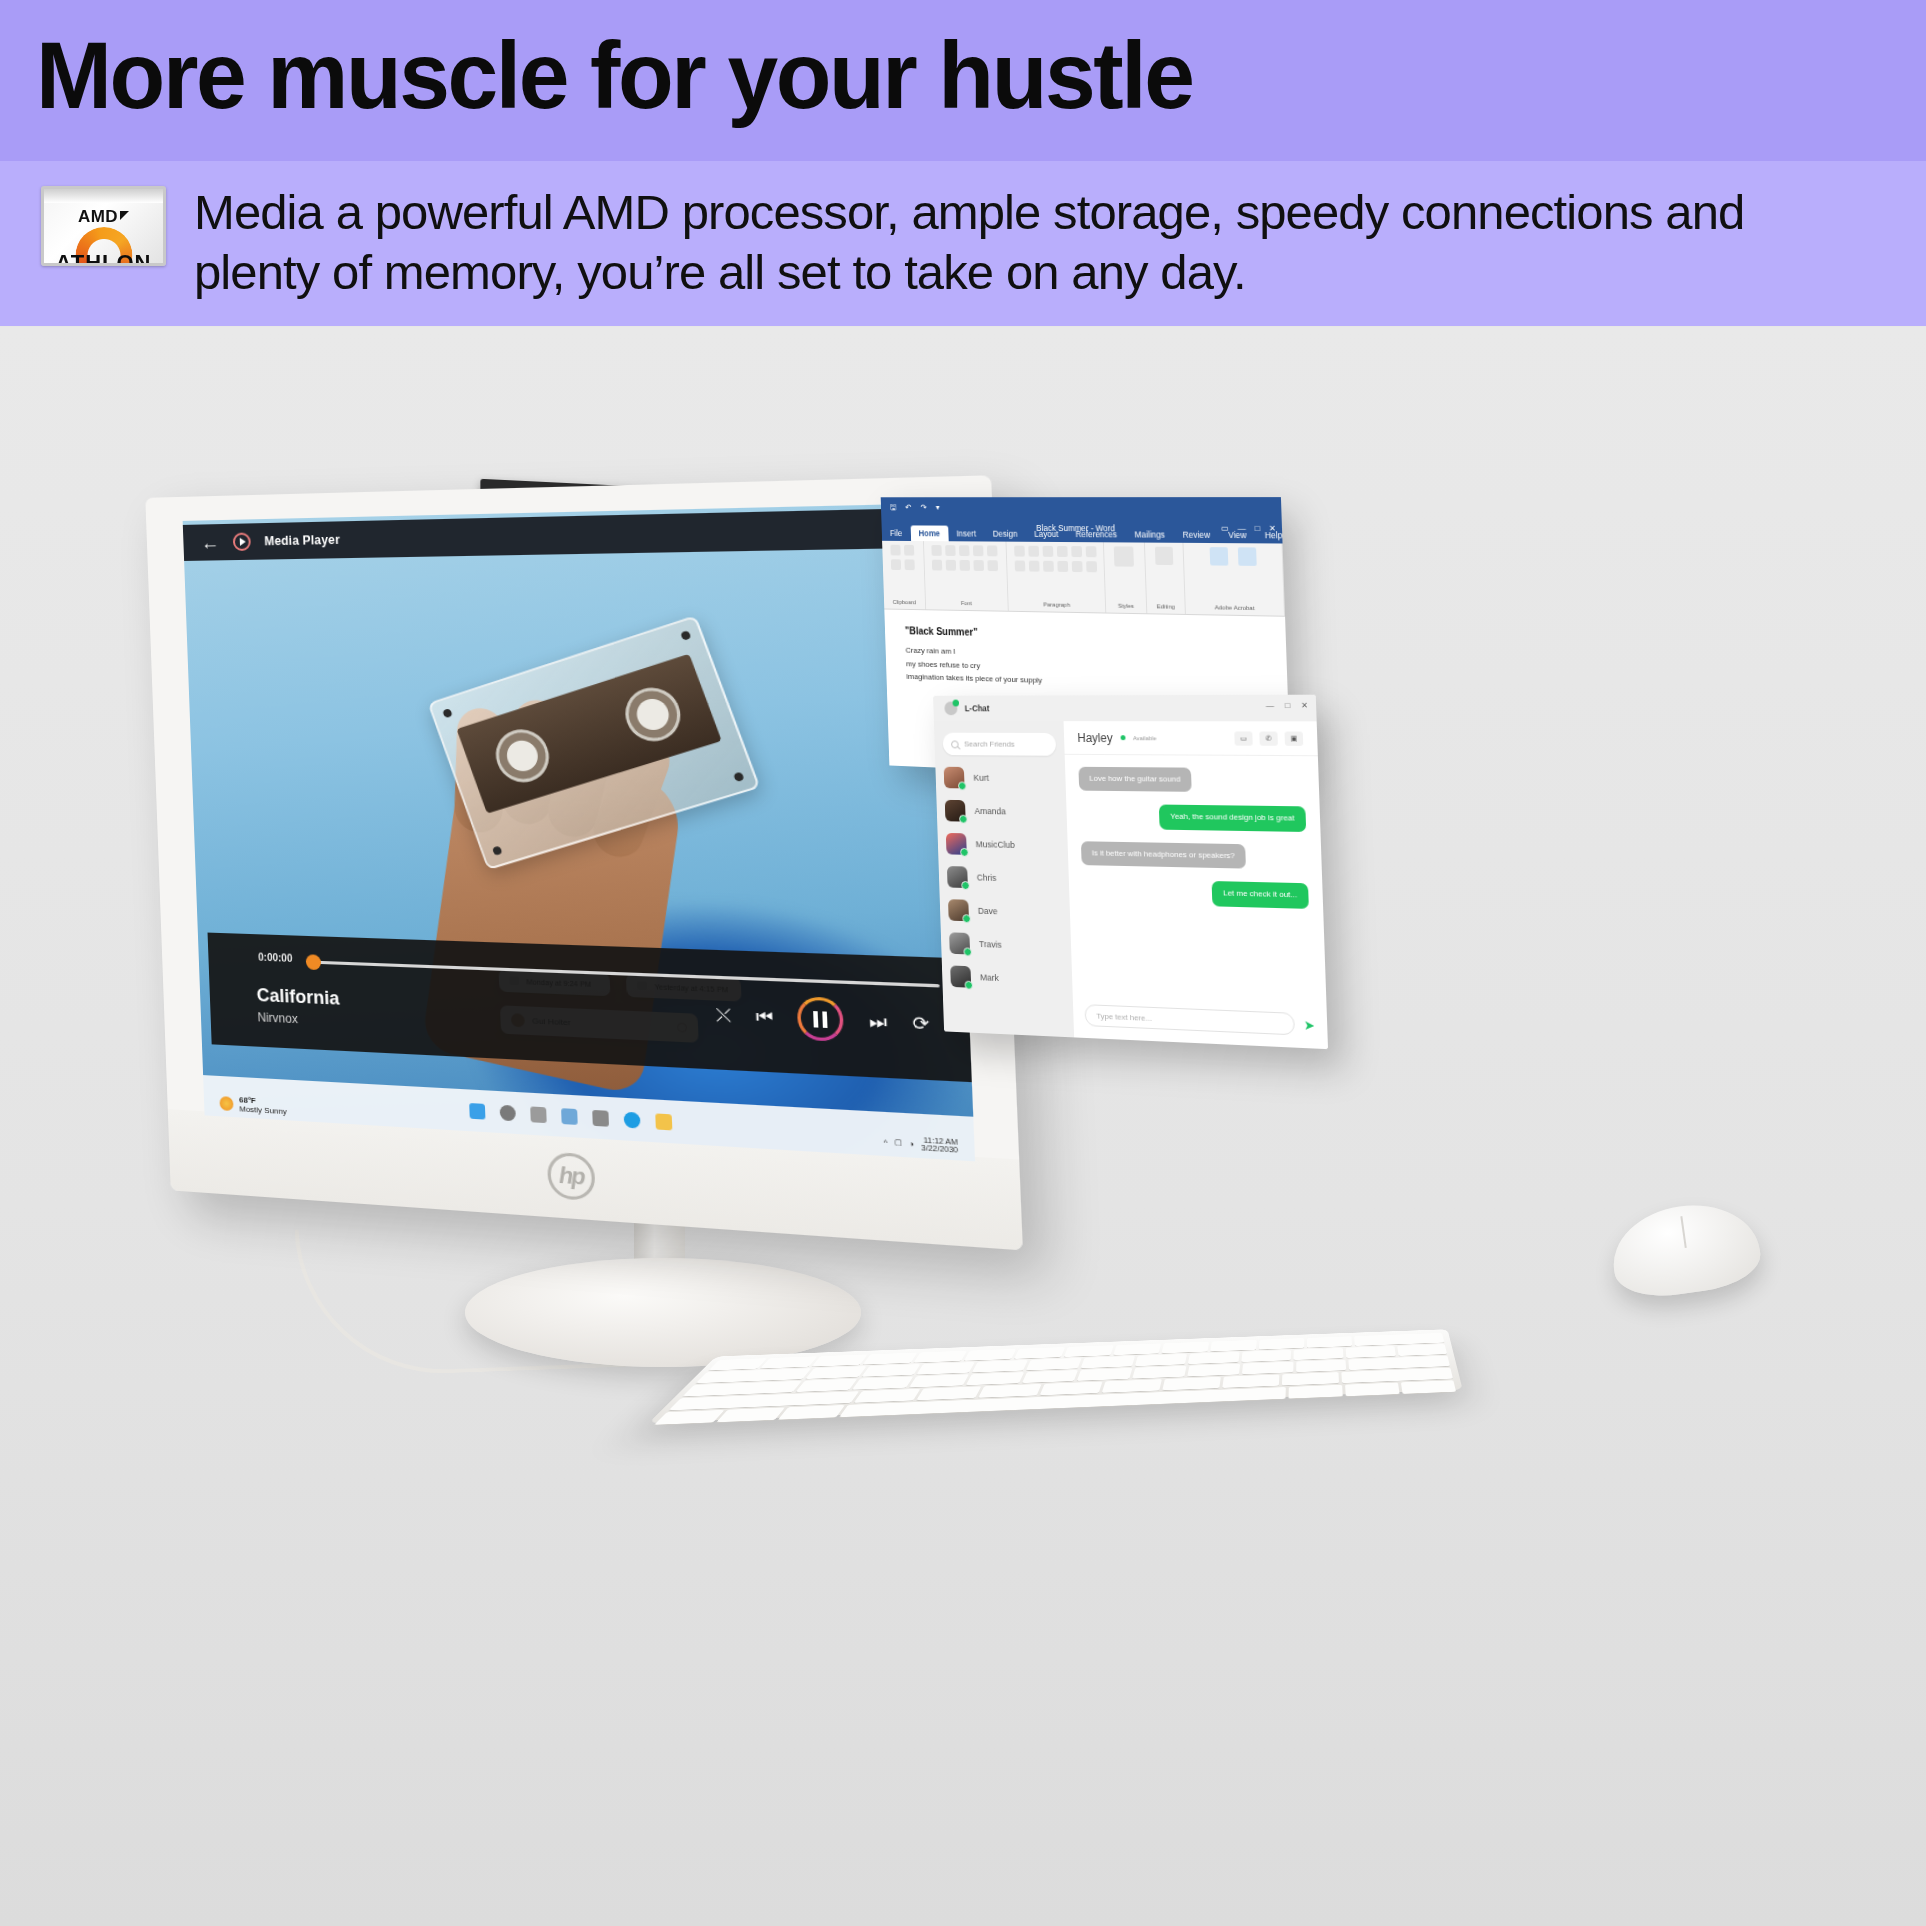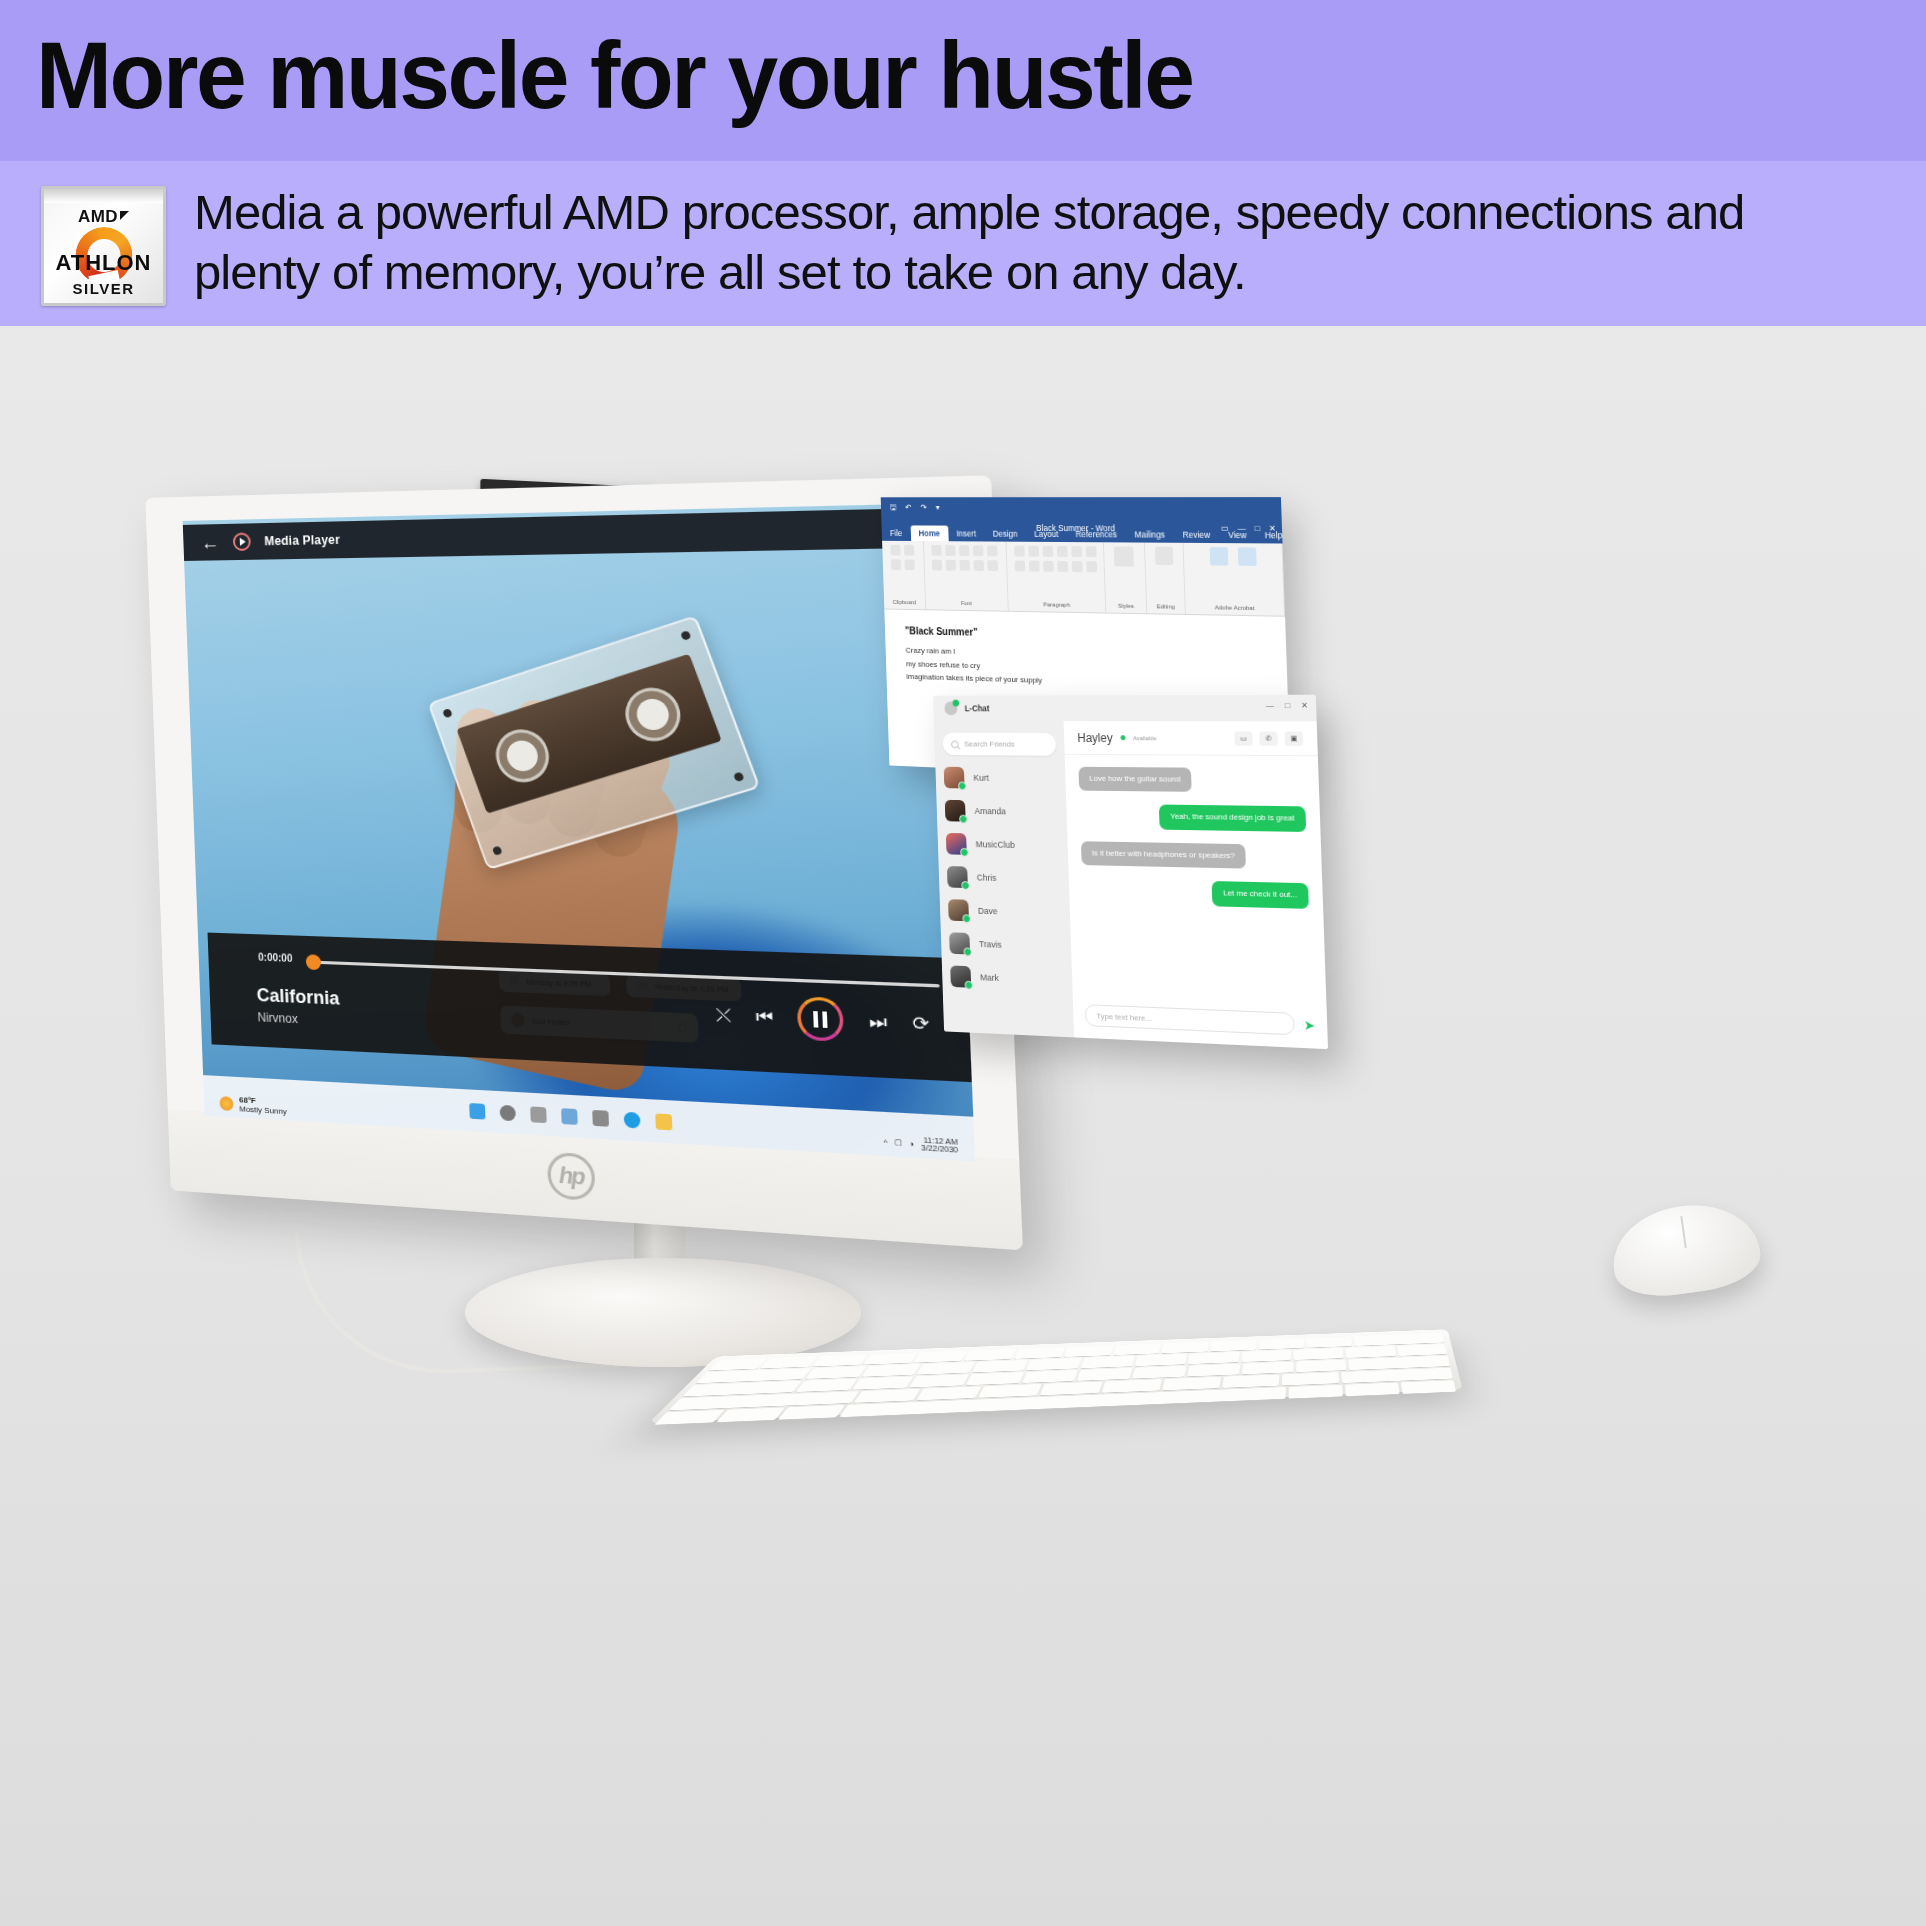--- a/index.html
+++ b/index.html
@@ -24,21 +24,21 @@
     transform: scaleX(0.96);
     transform-origin: left top;
     white-space: nowrap;
   }
   .banner-sub {
     position: absolute; left: 0; top: 161px; width: 1927px; height: 165px;
     background: #b9aefc;
   }
   .amd-badge {
     position: absolute; left: 41px; top: 186px;
-    width: 125px; height: 120px;
+    width: 125px; height: 80px;
     background: linear-gradient(135deg,#f4f4f4 0%,#ffffff 40%,#e3e3e3 100%);
     border: 3px solid #c9c9c9;
     border-radius: 3px;
     box-shadow: 0 1px 3px rgba(0,0,0,.25);
     overflow: hidden;
   }
   .amd-badge-top {
     position: absolute; left: 0; top: 0; width: 100%; height: 14px;
     background: linear-gradient(180deg,#cfcfcf,#ffffff);
   }

